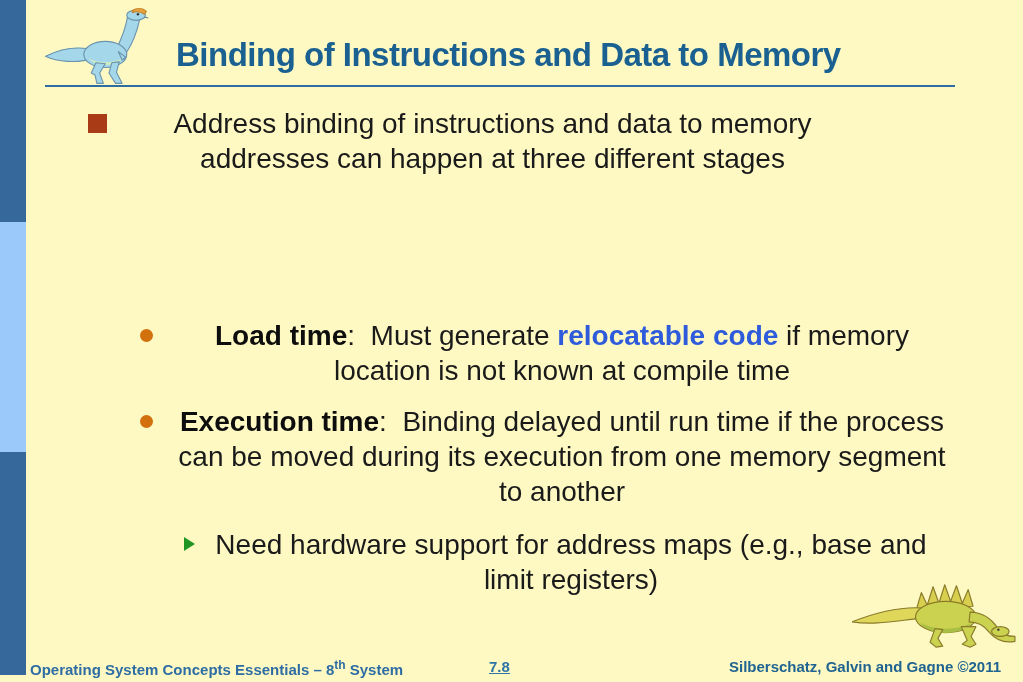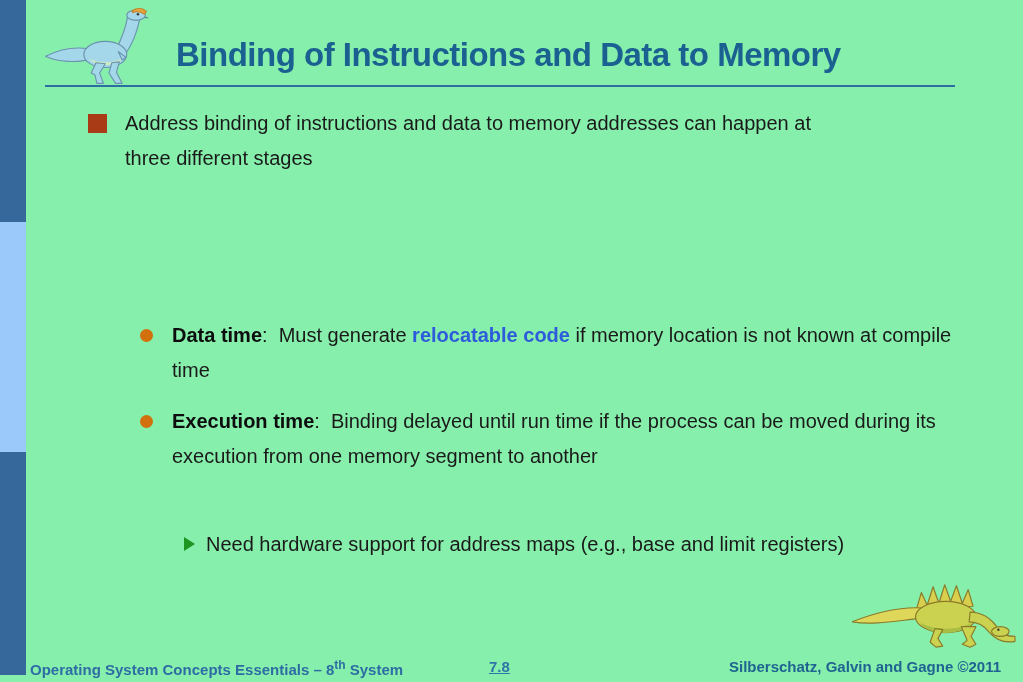--- a/index.html
+++ b/index.html
@@ -1,19 +1,19 @@
 <!DOCTYPE html>
 <html><head>
 <meta charset="utf-8">
 <style>
   html,body{margin:0;padding:0;background:#ffffff;}
   .slide{
     position:relative;
     width:1023px;height:682px;
-    background:#86efac;
+    background:#fef9c3;
     overflow:hidden;
     font-family:"Liberation Sans", sans-serif;
   }
   
   .sidebar{position:absolute;left:0;top:0;width:26px;height:675px;}
   .band{position:absolute;left:0;width:26px;}
   .band.top{top:0;height:222px;background:#36689B;}
   .band.mid{top:222px;height:230px;background:#9BCAFA;}
   .band.bot{top:452px;height:223px;background:#36689B;}
 
@@ -26,22 +26,23 @@
   .title-rule{
     position:absolute;left:45px;top:85px;width:910px;height:2px;
     background:#2E6DA3;
   }
   .dino-top{position:absolute;left:42px;top:4px;width:134px;height:84px;}
   .dino-bottom{position:absolute;left:852px;top:576px;width:166px;height:78px;}
 
   
   .row{position:absolute;display:flex;align-items:flex-start;}
   .body-text{
-    font-size:20px;line-height:35px;color:#1a1a1a;
+    font-size:28px;line-height:35px;color:#1a1a1a;
     white-space:pre-wrap;
+    text-align:center;
   }
   .sq-bullet{
     flex:0 0 auto;width:19px;height:19px;background:#A93B16;
     margin-top:8px;margin-right:18px;
   }
   .dot-bullet{
     flex:0 0 auto;width:13px;height:13px;border-radius:50%;
     background:#D2700E;margin-top:11px;margin-right:19px;
   }
   .arrow-bullet{
@@ -110,21 +111,21 @@
   <div class="title-rule"></div>
 
   <div class="row intro">
     <span class="sq-bullet"></span>
     <div class="body-text">Address binding of instructions and data to memory addresses can happen at three different stages</div>
   </div>
 
 
   <div class="row stage s1">
     <span class="dot-bullet"></span>
-    <div class="body-text"><span class="lead">Data time</span><span>:  Must generate </span><span class="hl">relocatable code</span><span> if memory location is not known at compile time</span></div>
+    <div class="body-text"><span class="lead">Load time</span><span>:  Must generate </span><span class="hl">relocatable code</span><span> if memory location is not known at compile time</span></div>
   </div>
 
   <div class="row note">
     <span class="arrow-bullet"></span>
     <div class="body-text">Need hardware support for address maps (e.g., base and limit registers)</div>
   </div>
 
   <div class="row stage s2">
     <span class="dot-bullet"></span>
     <div class="body-text"><span class="lead">Execution time</span><span>:  Binding delayed until run time if the process can be moved during its execution from one memory segment to another</span></div>

